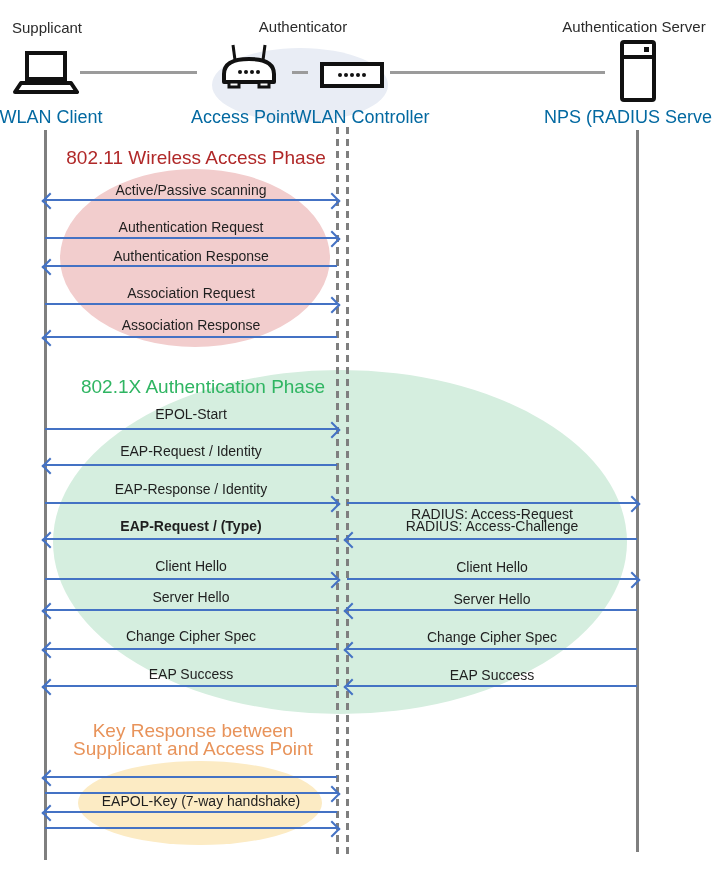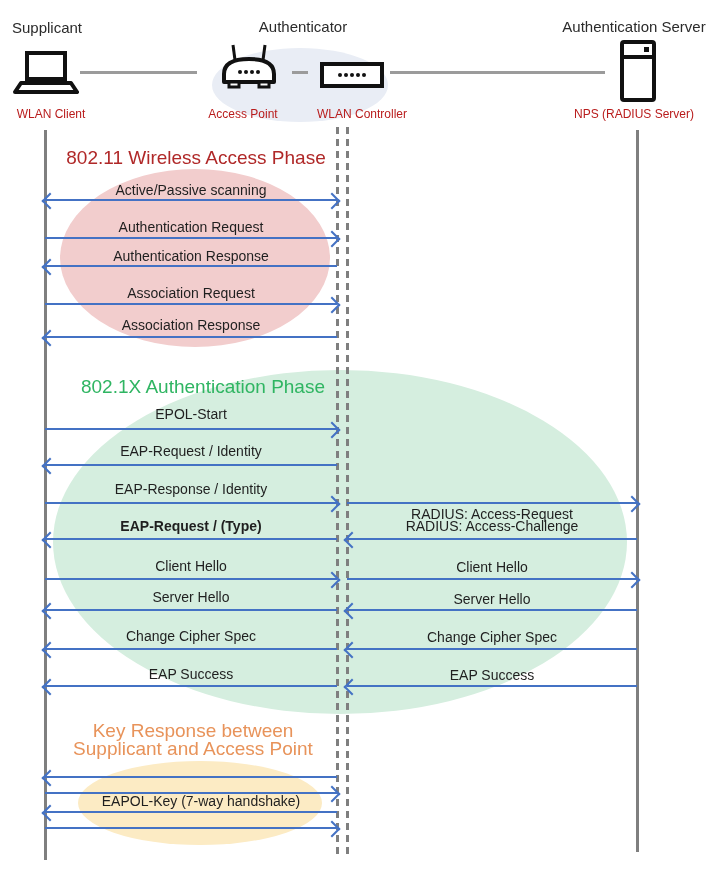--- a/index.html
+++ b/index.html
@@ -5,21 +5,21 @@
   html,body{margin:0;padding:0;background:#fff;}
   .canvas{position:relative;width:713px;height:875px;background:#fff;
           font-family:"Liberation Sans",sans-serif;color:#262626;overflow:hidden;padding-left:16px;}
   .ell{position:absolute;border-radius:50%;z-index:0;}
   .lifeline{position:absolute;width:3px;background:#7F7F7F;z-index:1;}
   .dashline{position:absolute;width:3px;z-index:1;
             background:repeating-linear-gradient(to bottom,#7F7F7F 0 7px,transparent 7px 12px);}
   .conn{position:absolute;height:3px;background:#9b9b9b;z-index:1;}
   .role-label{position:absolute;font-size:15px;color:#2b2b2b;white-space:nowrap;
               transform:translateX(-50%);z-index:2;}
-  .dev-label{position:absolute;font-size:12px;color:#b91c1c;white-space:nowrap;
+  .dev-label{position:absolute;font-size:18px;color:#0369a1;white-space:nowrap;
              transform:translateX(-50%);z-index:2;}
   .phase-title{position:absolute;font-size:19px;text-align:center;white-space:nowrap;z-index:2;}
   .msg-label{position:absolute;font-size:14px;color:#1f1f1f;text-align:center;
              white-space:nowrap;z-index:3;}
   .arrow{position:absolute;height:2px;background:#4472C4;z-index:2;}
   .ah{position:absolute;width:10px;height:10px;}
   .ah.l{left:-1px;top:-4px;border-left:2px solid #4472C4;border-bottom:2px solid #4472C4;transform:rotate(45deg);}
   .ah.r{right:-1px;top:-4px;border-right:2px solid #4472C4;border-top:2px solid #4472C4;transform:rotate(45deg);}
   .icon{position:absolute;z-index:2;}
 </style>

